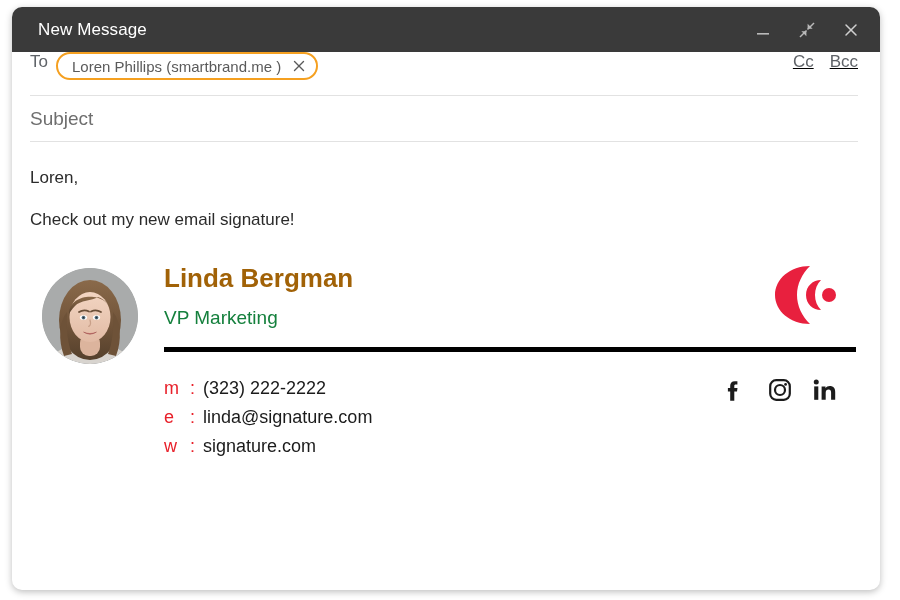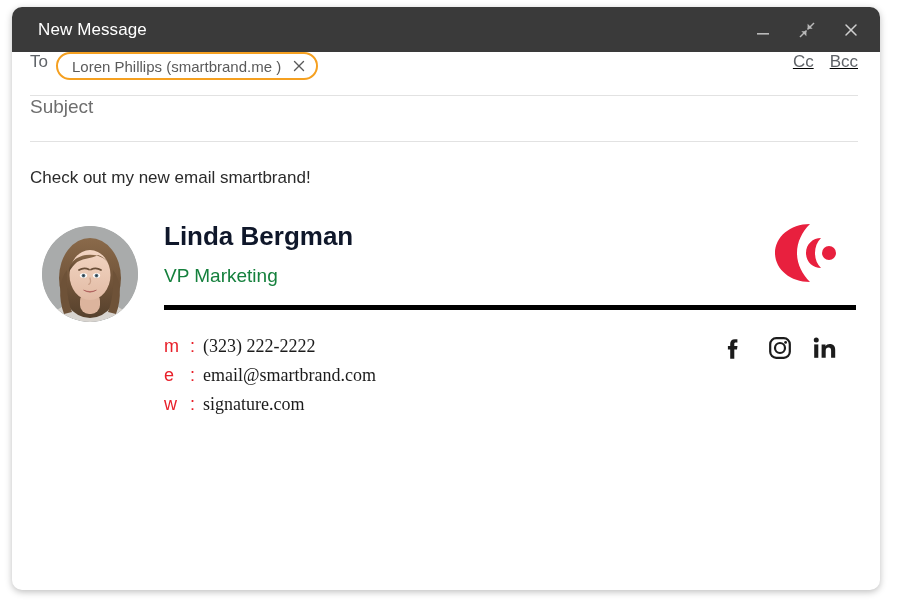--- a/index.html
+++ b/index.html
@@ -116,20 +116,21 @@
     color: #5f6368;
     font-size: 17px;
     cursor: pointer;
   }
 
   
   .subject-row {
     height: 46px;
     min-height: 46px;
     display: flex;
+    align-items: center;
     padding: 0 22px 0 18px;
     box-sizing: border-box;
     position: relative;
   }
   .subject-row::after {
     content: "";
     position: absolute;
     left: 18px;
     right: 22px;
     bottom: 0;
@@ -182,21 +183,21 @@
     min-width: 0;
   }
   .sig-top {
     display: flex;
     align-items: flex-start;
   }
   .sig-ident { flex: 1; }
   .sig-name {
     font-size: 26px;
     font-weight: bold;
-    color: #0f172a;
+    color: #a16207;
     line-height: 1.12;
   }
   .sig-title {
     font-size: 19px;
     color: #15803d;
     margin-top: 14px;
   }
   .logo-wrap {
     width: 78px;
     height: 62px;
@@ -226,21 +227,21 @@
     white-space: nowrap;
   }
   .contact-key {
     color: #e8202a;
     min-width: 26px;
   }
   .contact-sep {
     color: #e8202a;
     margin-right: 8px;
   }
-  .contact-val { color: #1b1b1b; font-family: Liberation Serif, serif; }
+  .contact-val { color: #1b1b1b; }
 
   .socials {
     display: flex;
     align-items: center;
     gap: 18px;
     margin-right: 18px;
     margin-top: 2px;
   }
   .social-icon {
     width: 28px;
@@ -309,21 +310,22 @@
       <span>Bcc</span>
     </div>
   </div>
 
   <div class="subject-row">
     <div class="subject-placeholder">Subject</div>
   </div>
 
   <div class="body-area">
 
-    <div class="body-line">Check out my new email smartbrand!</div>
+    <div class="greeting">Loren,</div>
+    <div class="body-line">Check out my new email signature!</div>
 
     <div class="signature">
 
       <div class="avatar">
         <svg width="96" height="96" viewBox="0 0 96 96">
           <defs>
             <clipPath id="avClip">
                 <circle cx="48" cy="48" r="48"></circle>
               </clipPath>
             <linearGradient id="hairG" x1="0" y1="0" x2="0" y2="1">
@@ -392,21 +394,21 @@
 
           <div class="contact-list">
             <div class="contact-line">
               <span class="contact-key">m</span>
               <span class="contact-sep">:</span>
               <span class="contact-val">(323) 222-2222</span>
             </div>
             <div class="contact-line">
               <span class="contact-key">e</span>
               <span class="contact-sep">:</span>
-              <span class="contact-val">email@smartbrand.com</span>
+              <span class="contact-val">linda@signature.com</span>
             </div>
             <div class="contact-line">
               <span class="contact-key">w</span>
               <span class="contact-sep">:</span>
               <span class="contact-val">signature.com</span>
             </div>
           </div>
 
           <div class="socials">
 

